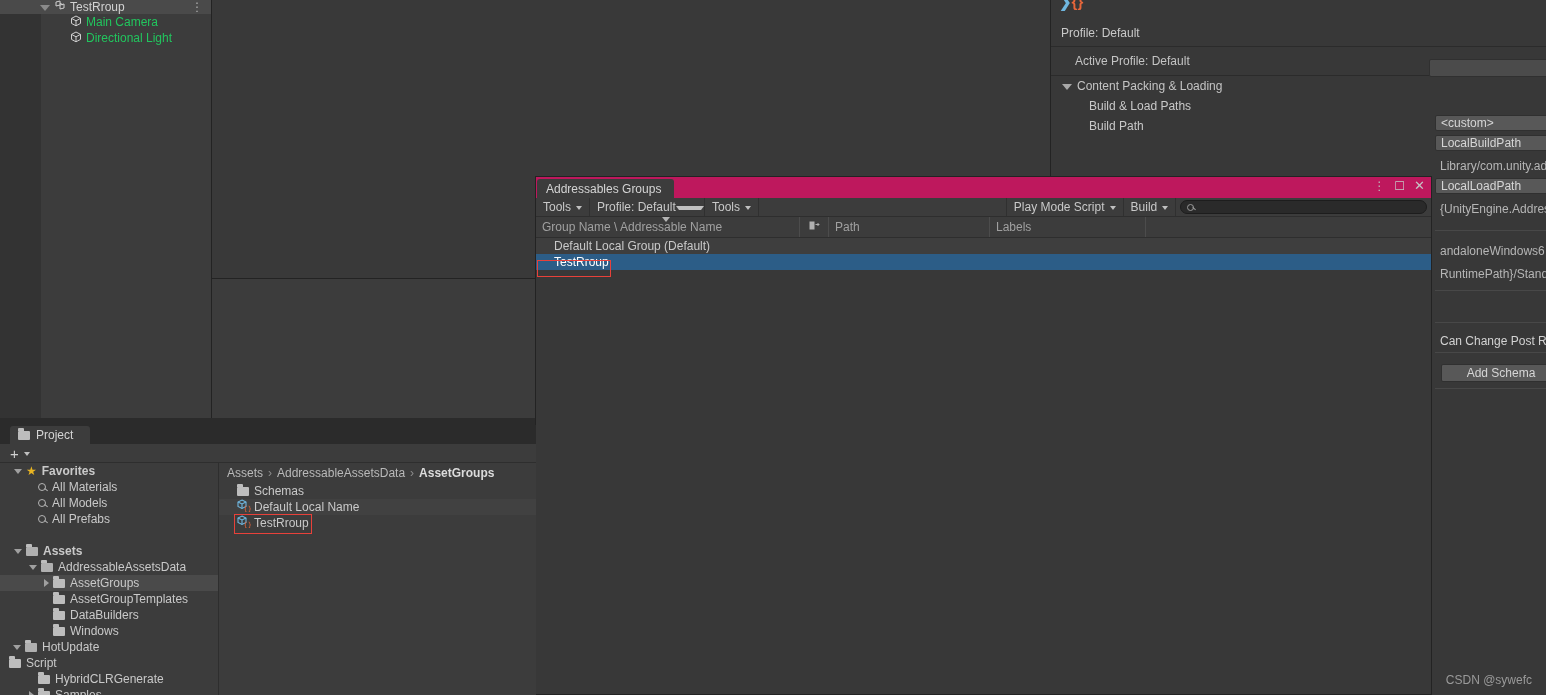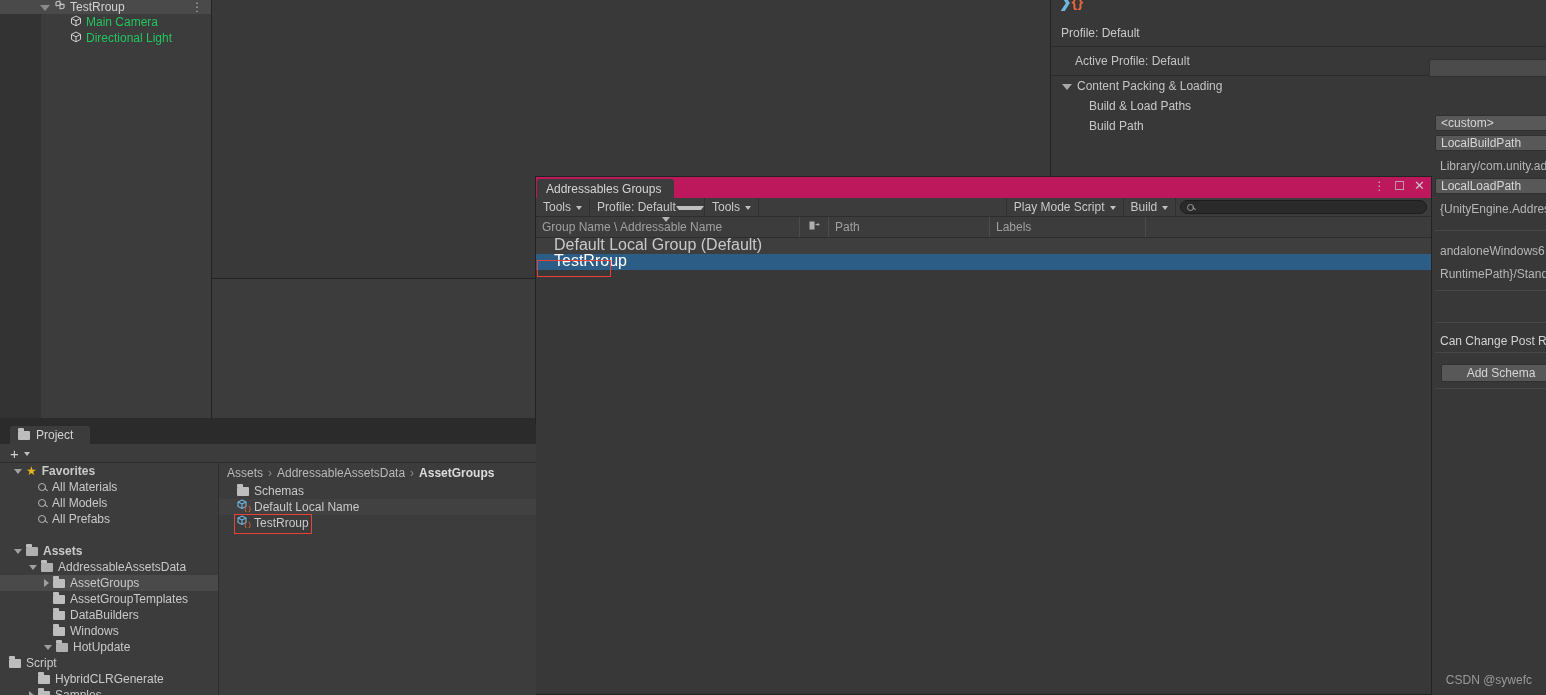--- a/index.html
+++ b/index.html
@@ -122,21 +122,21 @@
     border-bottom: 1px solid #2e2e2e; position: relative;
   }
   .colh { color: #a0a0a0; font-size: 12px; display: flex; align-items: center; height: 100%; padding-left: 6px; position: relative; }
   .col-div { width: 1px; background: #4c4c4c; height: 100%; }
   .sort-tri {
     position: absolute; left: 126px; top: 0px;
     width: 0; height: 0; border-left: 4px solid transparent; border-right: 4px solid transparent;
     border-top: 5px solid #b4b4b4;
   }
   #addr-rows { background: #383838; }
-  .grp-row { height: 16px; display: flex; align-items: flex-end; padding-left: 18px; color: #c9c9c9; font-size: 16px; position: relative; }
+  .grp-row { height: 16px; display: flex; align-items: center; padding-left: 18px; color: #c9c9c9; font-size: 12px; position: relative; }
   .grp-row.alt { background: #3e3e3e; }
   .grp-row.sel { background: #2c5d87; color: #ffffff; }
   #addr-body { background: #383838; }
 
   
   #project { left: 0; top: 425px; width: 536px; height: 270px; background: #3c3c3c; }
   #proj-tabbar { height: 19px; background: #2b2b2b; position: relative; }
   #proj-tab {
     position: absolute; left: 10px; top: 1px; width: 80px; height: 18px;
     background: #3c3c3c; border-top-left-radius: 3px; border-top-right-radius: 3px;
@@ -417,21 +417,21 @@
           <div class="tree-item" style="padding-left: 44px;">
             <span class="tri-pad"></span>
             <span class="folder"></span>
             <span style="">DataBuilders</span>
           </div>
           <div class="tree-item" style="padding-left: 44px;">
             <span class="tri-pad"></span>
             <span class="folder"></span>
             <span style="">Windows</span>
           </div>
-          <div class="tree-item" style="padding-left: 13px; margin-left: 31px;">
+          <div class="tree-item" style="padding-left: 13px;">
             <span class="tri-down"></span>
             <span class="folder open"></span>
             <span style="">HotUpdate</span>
           </div>
           <div class="tree-item" style="">
             <span class="tri-pad"></span>
             <span class="folder"></span>
             <span style="">Script</span>
           </div>
           <div class="tree-item" style="padding-left: 29px;">

